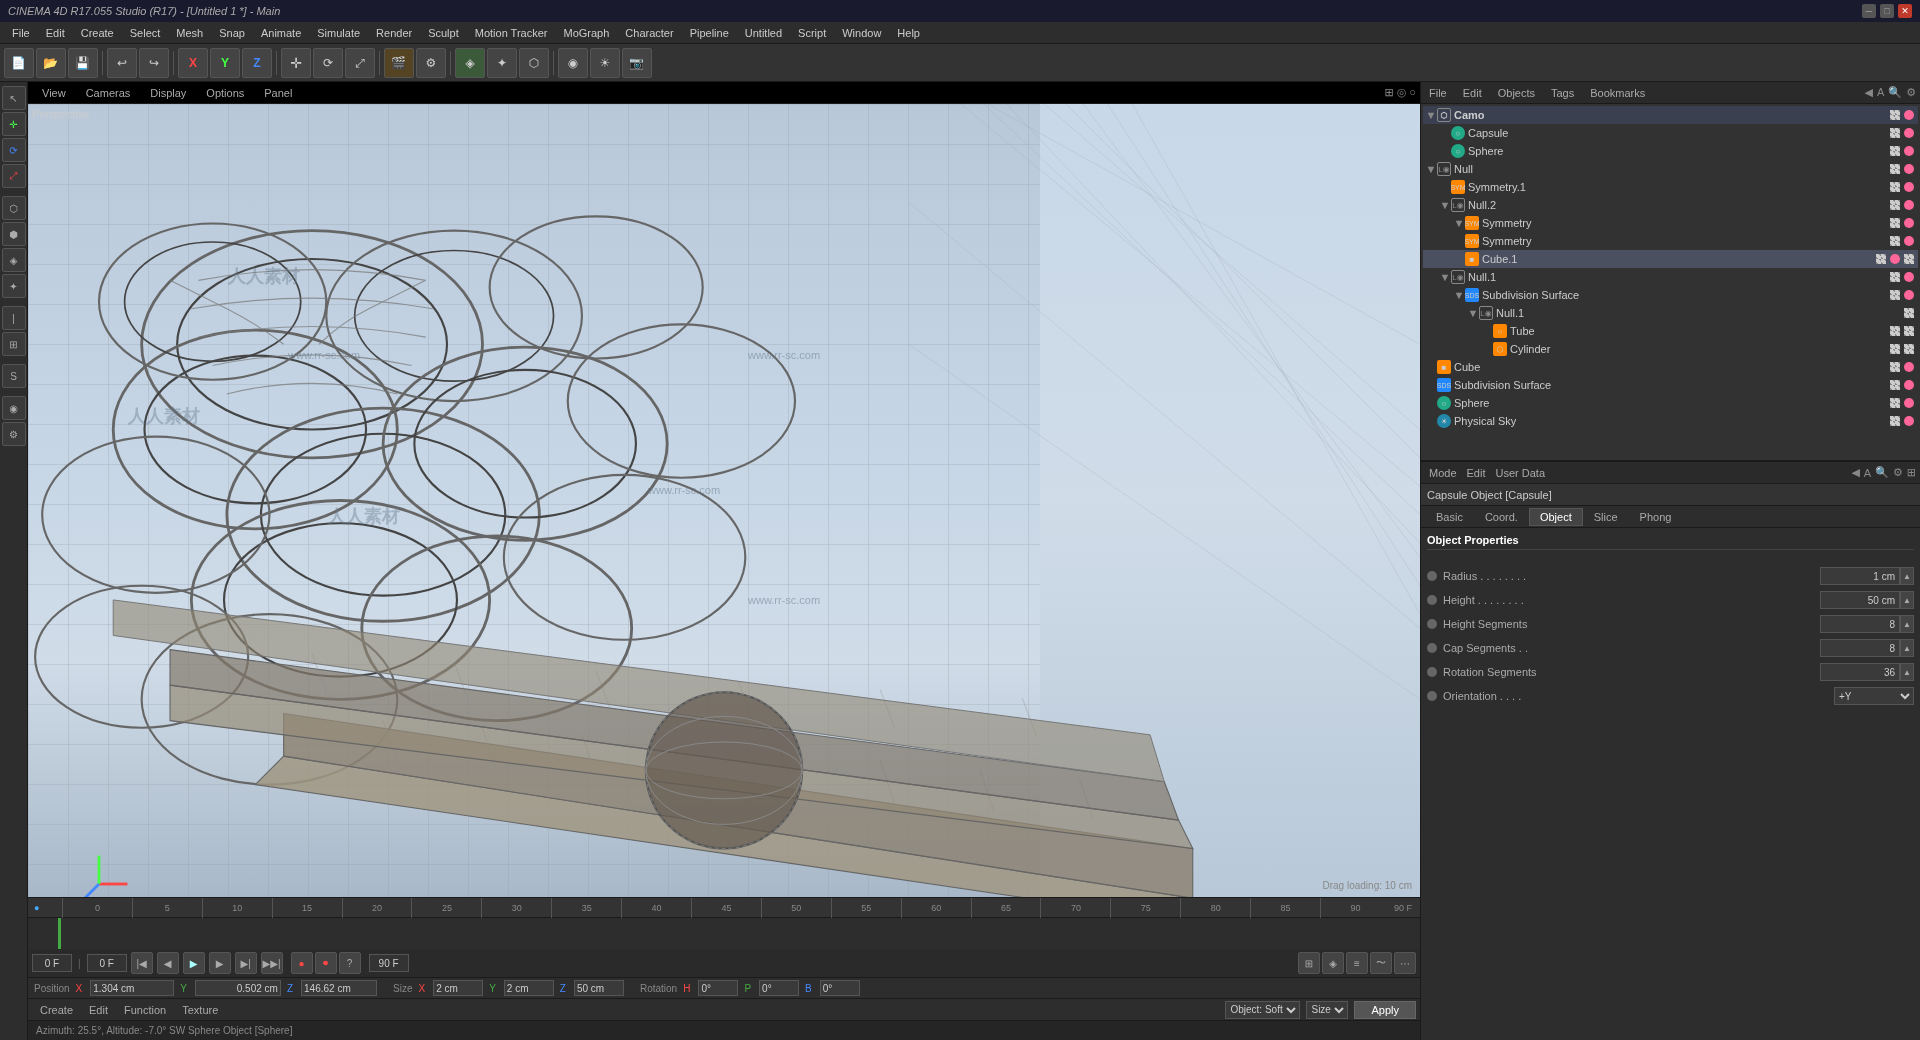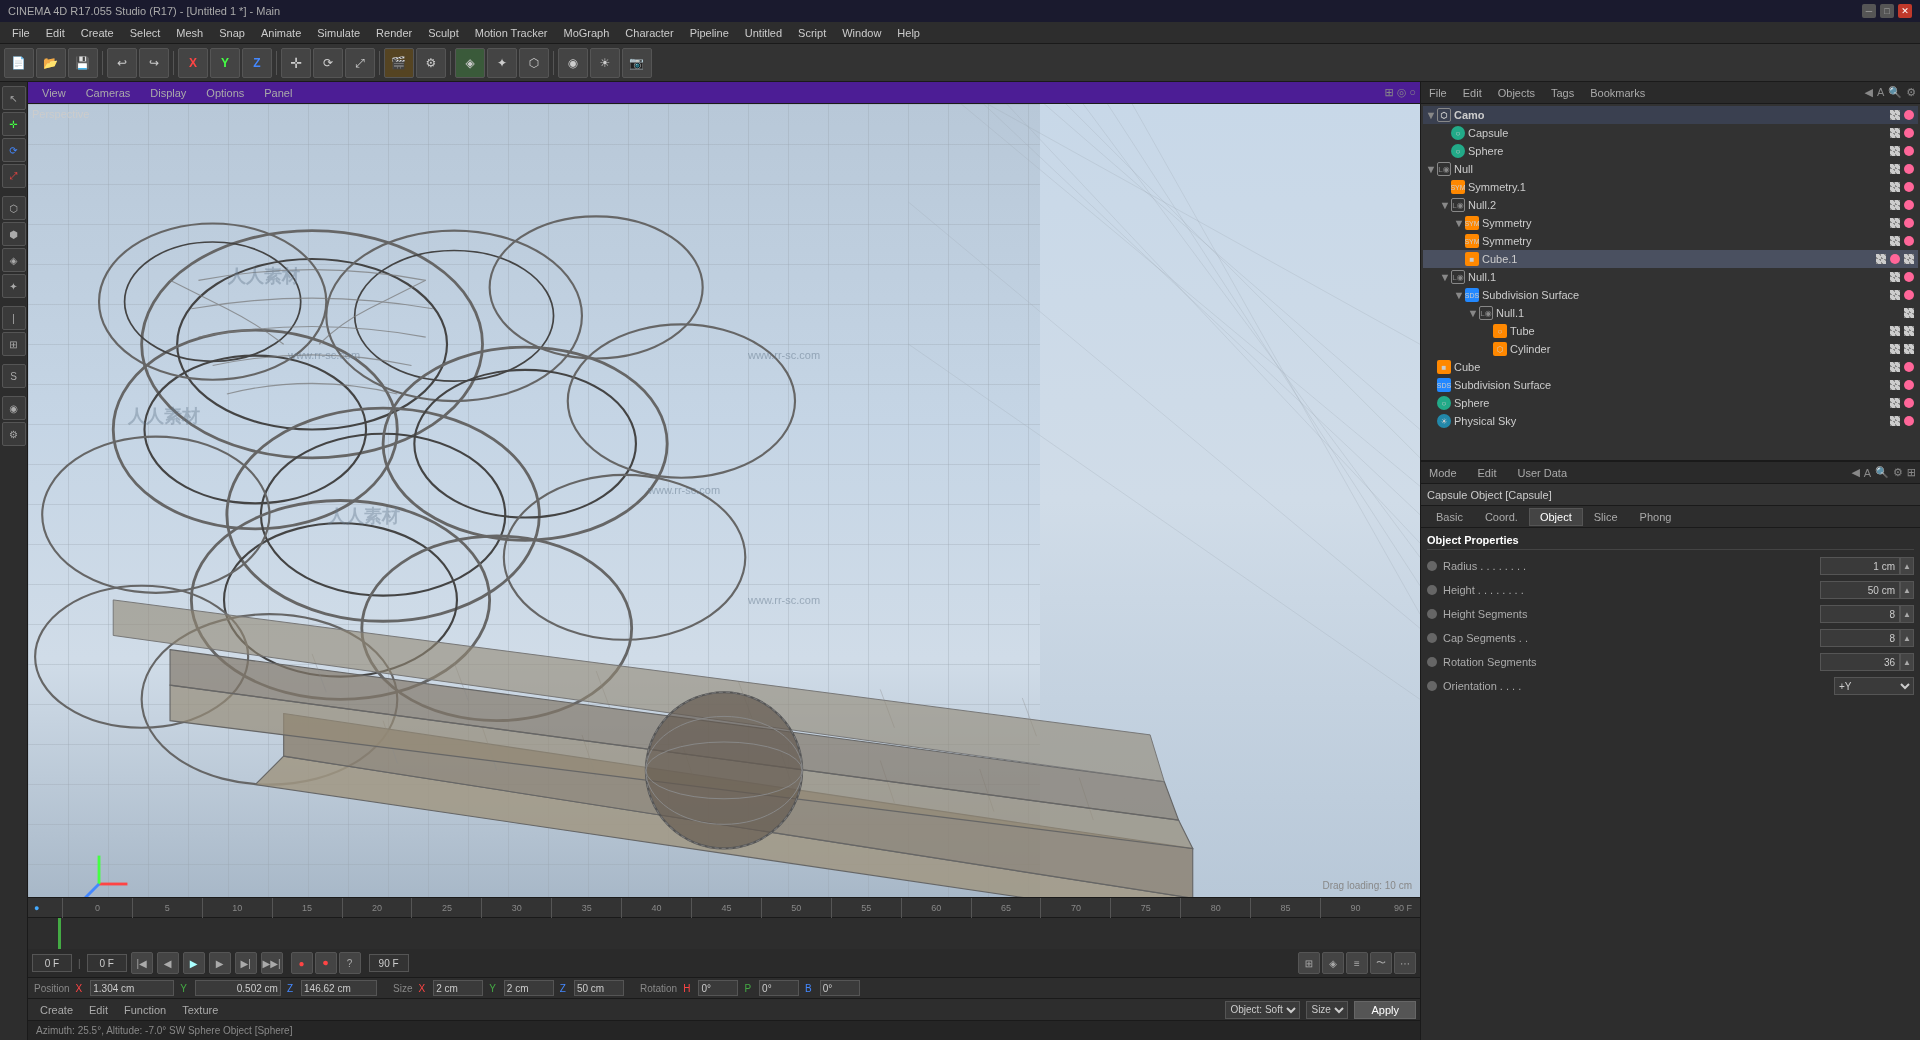--- a/index.html
+++ b/index.html
@@ -3,21 +3,21 @@
   <meta charset="utf-8">
   <style>
     * { margin: 0; padding: 0; box-sizing: border-box; }
     body { width: 1920px; height: 1040px; background: #3a3a3a; font-family: Arial, sans-serif; font-size: 11px; color: #ccc; overflow: hidden; }
 
     
     .title-bar {
       width: 100%; height: 22px; background: #1a1a2e; display: flex; align-items: center;
       padding: 0 8px; color: #aaa; font-size: 11px; justify-content: space-between;
     }
-    .title-bar-left { display: flex; align-items: center; gap: 8px; }
+    .title-bar-left { display: flex; align-items: center; gap: 8px; font-style: italic; }
     .title-bar-right { display: flex; align-items: center; gap: 4px; }
     .win-btn { width: 14px; height: 14px; border-radius: 2px; display: inline-flex; align-items: center; justify-content: center; font-size: 9px; cursor: pointer; }
     .win-btn-min { background: #555; }
     .win-btn-max { background: #555; }
     .win-btn-close { background: #c0392b; color: white; }
 
     
     .menu-bar {
       width: 100%; height: 22px; background: #2d2d2d; display: flex; align-items: center;
       padding: 0 4px; border-bottom: 1px solid #1a1a1a;
@@ -52,21 +52,21 @@
       width: 24px; height: 24px; background: #3a3a3a; border: 1px solid #555;
       display: flex; align-items: center; justify-content: center; cursor: pointer;
       color: #aaa; font-size: 10px; border-radius: 2px;
     }
 
     
     .viewport-area {
       flex: 1; display: flex; flex-direction: column;
     }
     .viewport-tabs {
-      height: 22px; background: #4c1d95; display: flex; align-items: center;
+      height: 22px; background: #000000; display: flex; align-items: center;
       padding: 0 4px; border-bottom: 1px solid #1a1a1a;
     }
     .viewport-tab {
       padding: 2px 10px; font-size: 11px; color: #aaa; cursor: pointer;
     }
 
     .viewport-container {
       flex: 1; position: relative; background: #5a6a7a;
     }
     .viewport-label {
@@ -167,41 +167,41 @@
     .obj-expand { width: 12px; display: inline-flex; align-items: center; justify-content: center; color: #888; }
     .obj-icon { width: 14px; height: 14px; border-radius: 2px; display: inline-flex; align-items: center; justify-content: center; font-size: 8px; margin-right: 3px; }
     .obj-name { flex: 1; }
 
     
     .properties-panel {
       flex: 1; display: flex; flex-direction: column;
     }
     .props-menu-bar {
       height: 22px; background: #2a2a2a; display: flex; align-items: center;
-      padding: 0 4px; gap: 13px; border-bottom: 1px solid #1a1a1a;
+      padding: 0 4px; gap: 2px; border-bottom: 1px solid #1a1a1a;
     }
     .props-title-bar {
       height: 22px; background: #333; display: flex; align-items: center;
       padding: 0 6px; border-bottom: 1px solid #1a1a1a;
     }
     .props-title { color: #ccc; font-size: 11px; }
 
     .props-tabs {
       height: 22px; background: #2d2d2d; display: flex; align-items: center;
       padding: 0 4px; border-bottom: 1px solid #1a1a1a;
     }
     .props-tab {
       padding: 2px 10px; font-size: 11px; color: #aaa; cursor: pointer;
       border: 1px solid transparent;
     }
     .props-tab.active { background: #444; border-color: #555; color: #fff; }
 
     .props-content { flex: 1; padding: 6px; }
     .props-section-title {
-      color: #fff; font-size: 11px; font-weight: bold; margin-bottom: 6px;
+      color: #fff; font-size: 11px; font-weight: bold; margin-bottom: 16px;
       padding-bottom: 3px; border-bottom: 1px solid #444;
     }
     .props-row {
       display: flex; align-items: center; margin-bottom: 4px; height: 20px;
     }
     .props-circle { width: 10px; height: 10px; border-radius: 50%; background: #666; margin-right: 6px; flex-shrink: 0; }
     .props-label { color: #aaa; font-size: 11px; flex: 1; }
     .props-value-input {
       width: 80px; height: 18px; background: #3a3a3a; border: 1px solid #555;
       color: #ccc; font-size: 10px; padding: 0 4px; text-align: right;

